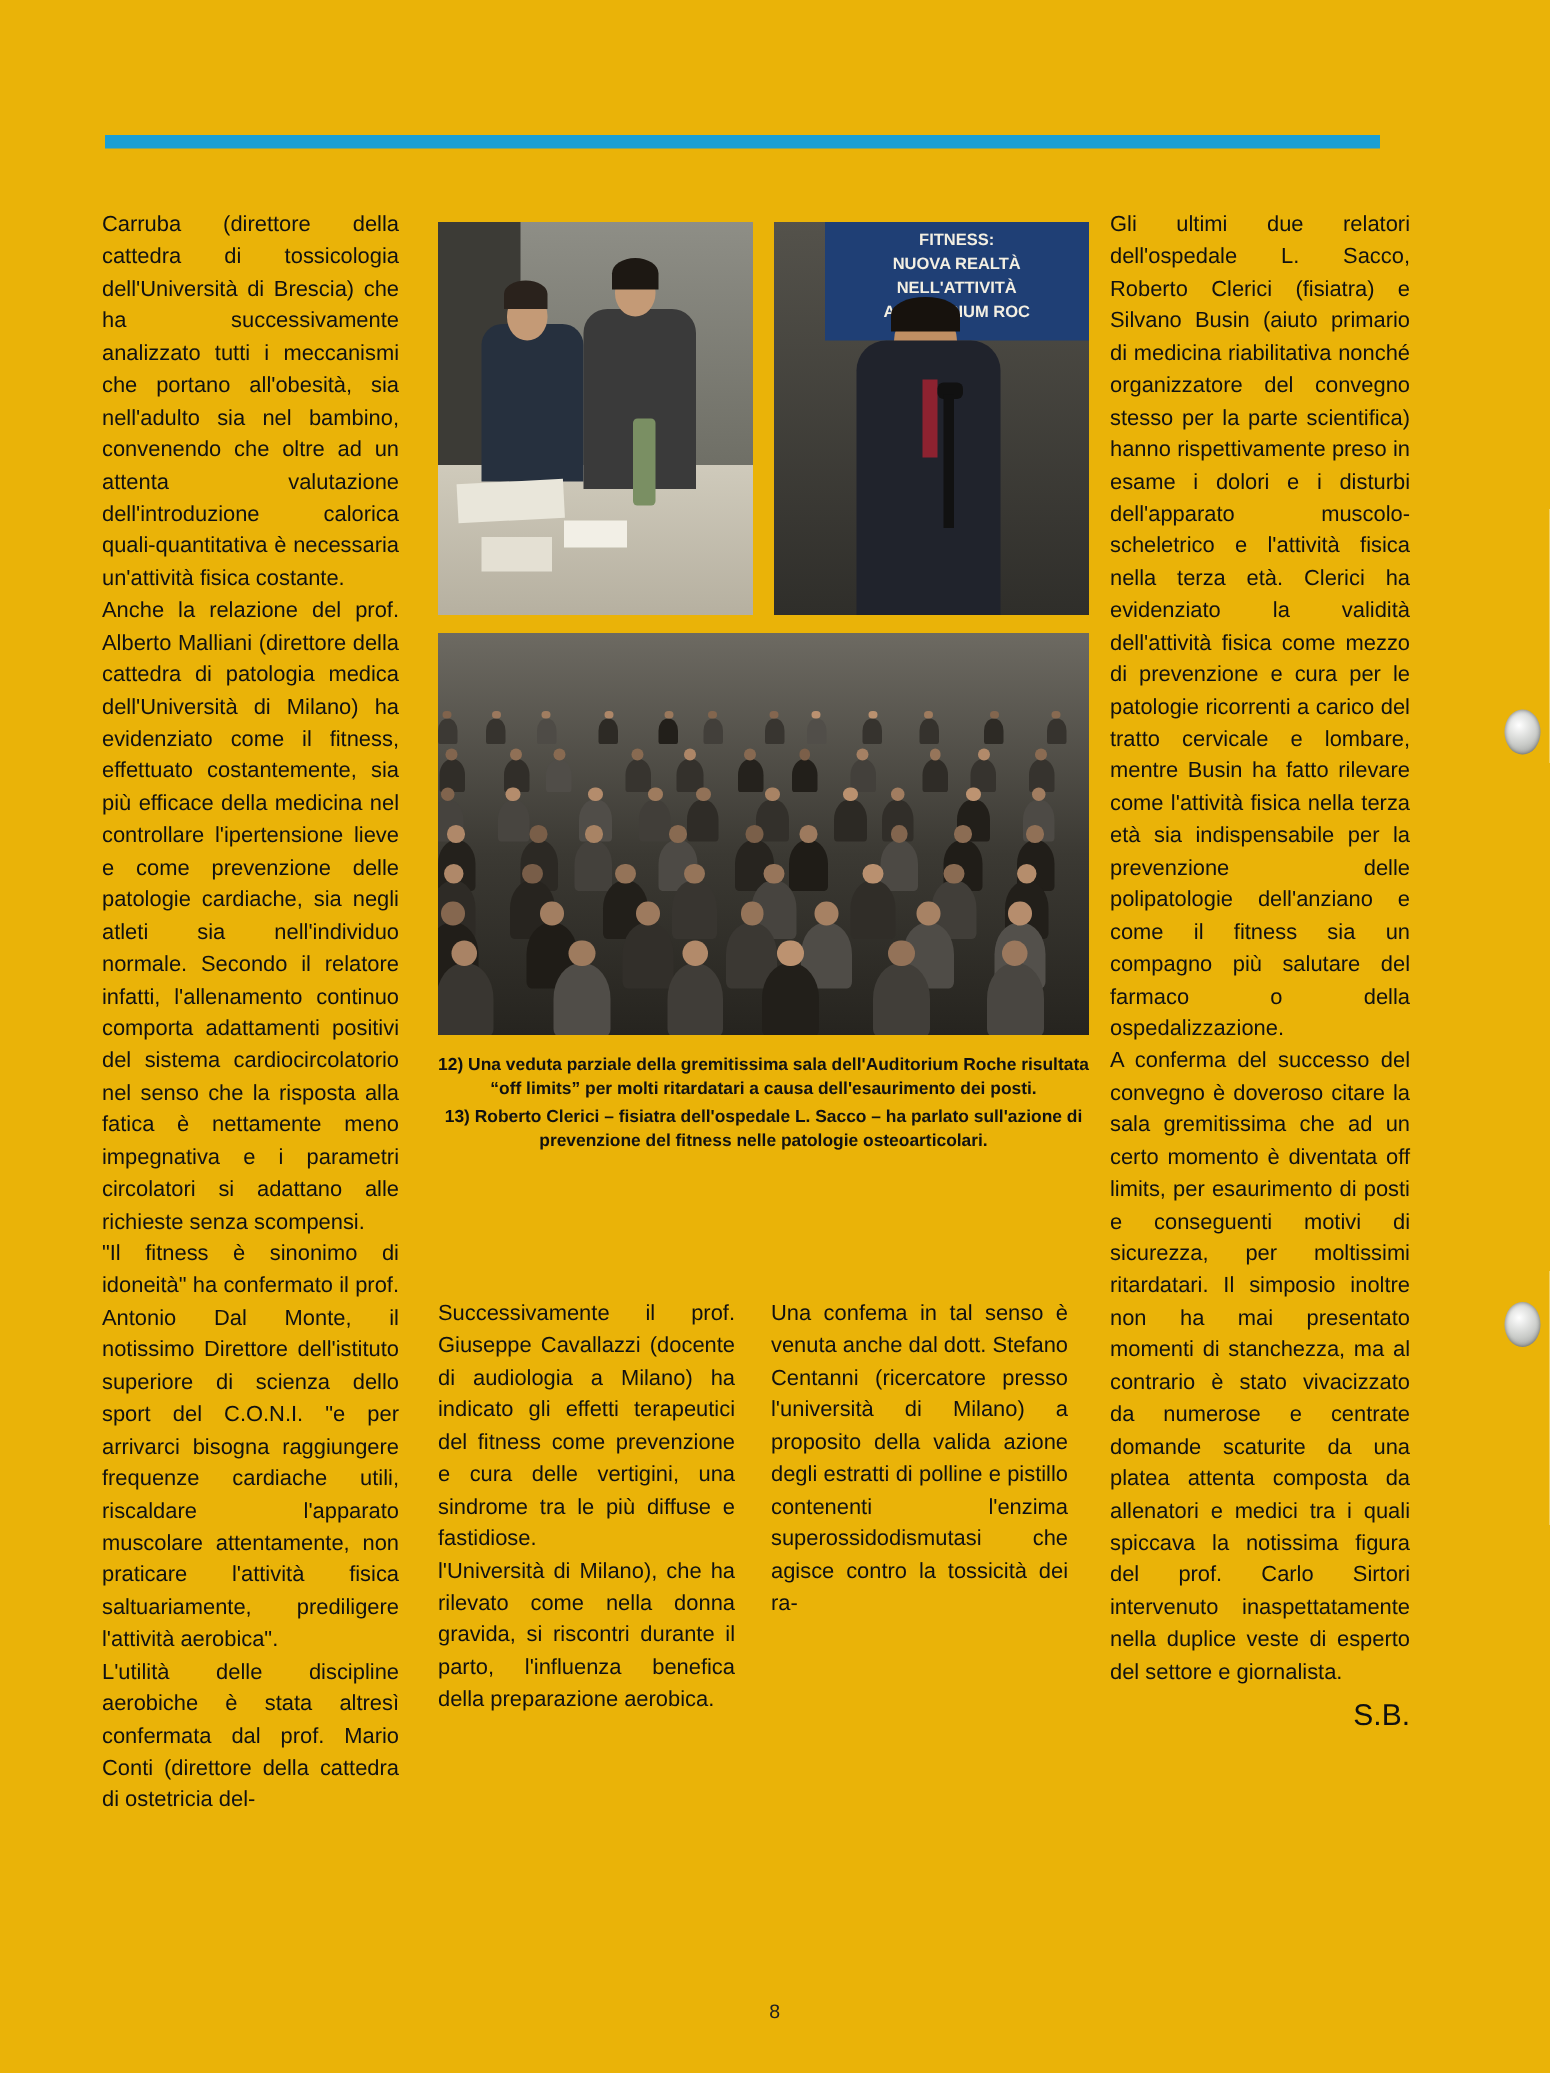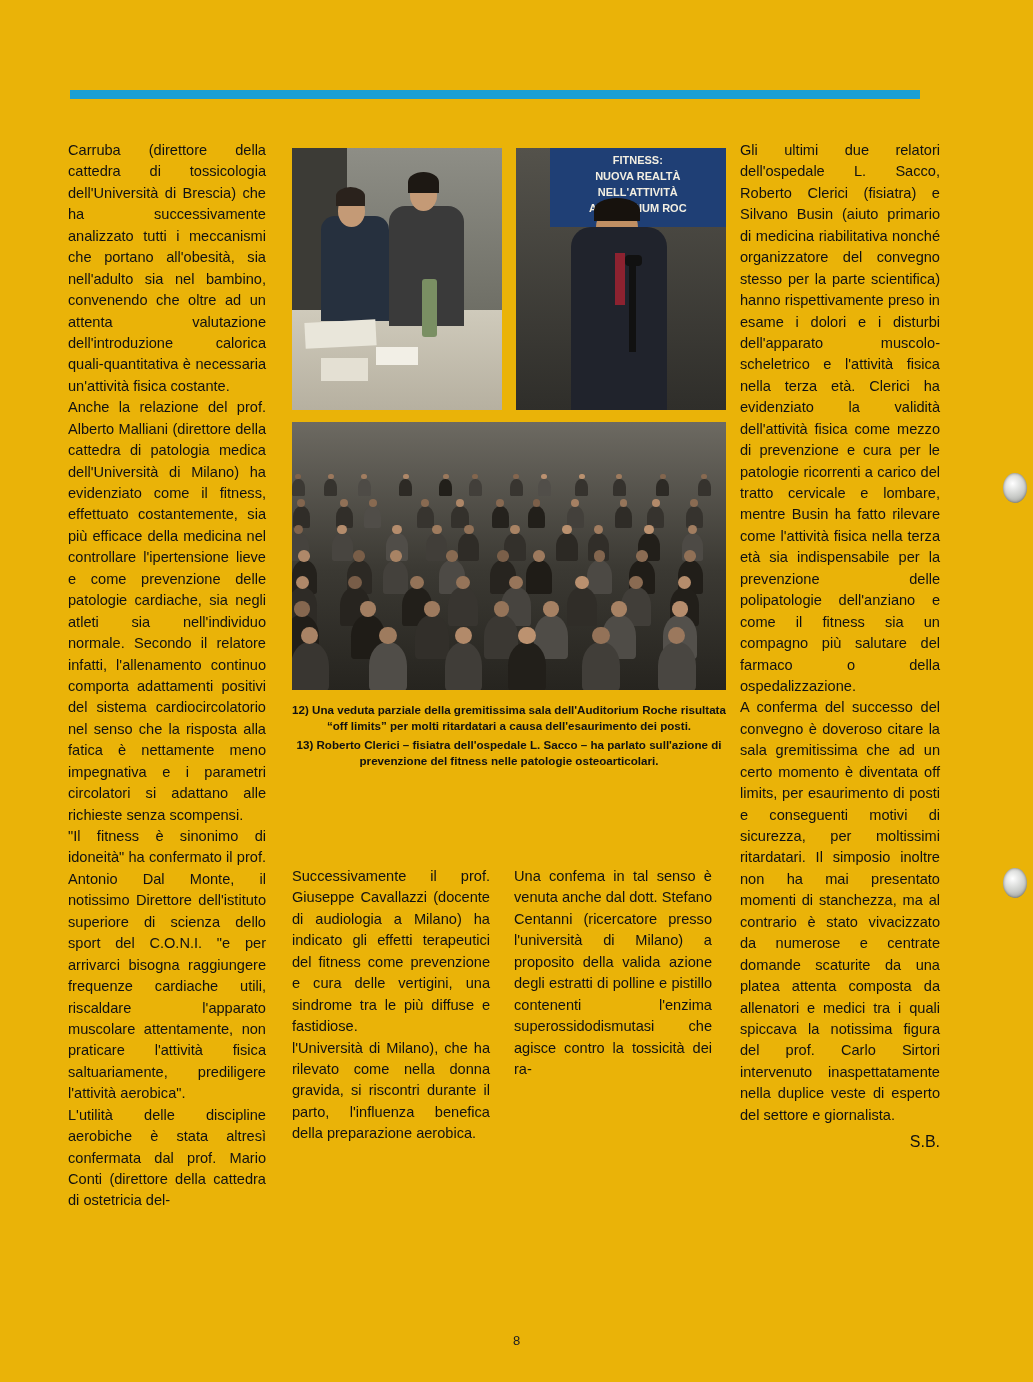--- a/index.html
+++ b/index.html
@@ -61,21 +61,21 @@
   .col p { margin: 0; }
   .col-left  { left: 0px;   width: 198px; }
   .col-mid1  { left: 224px; width: 198px; top: 726px; }
   .col-mid2  { left: 446px; width: 198px; top: 726px; }
   .col-right { left: 672px; width: 200px; }
 
   .sig {
     display: block;
     text-align: right;
     margin-top: 4px;
-    font-size: 16px;
+    font-size: 20px;
   }
 
   
   .photo {
     position: absolute;
     background: #2b2b2b;
     overflow: hidden;
   }
   .ph1 { left: 292px; top: 148px; width: 210px; height: 262px; }
   .ph2 { left: 516px; top: 148px; width: 210px; height: 262px; }

